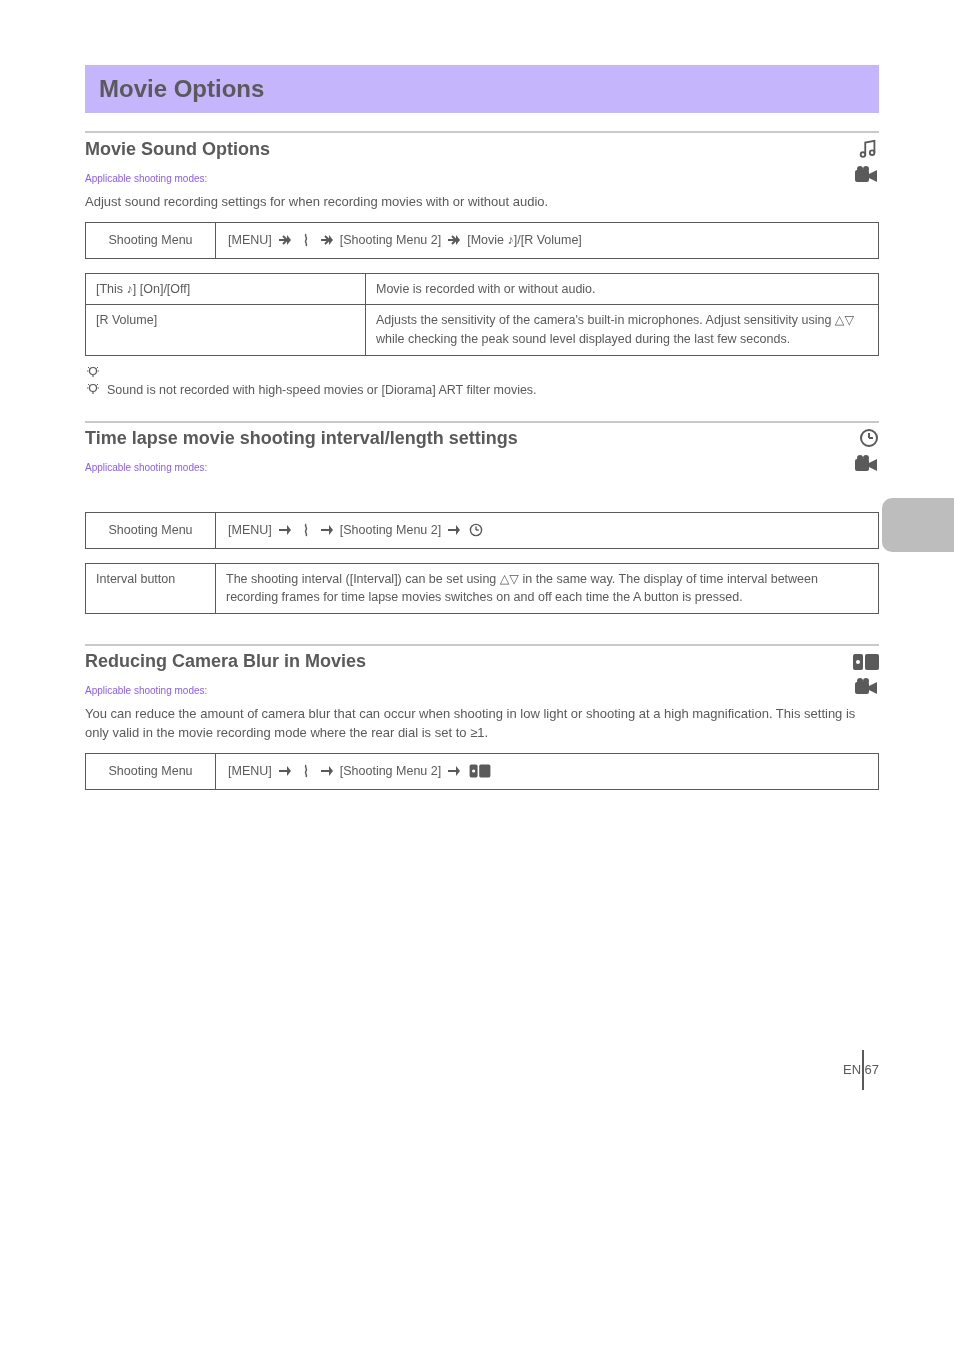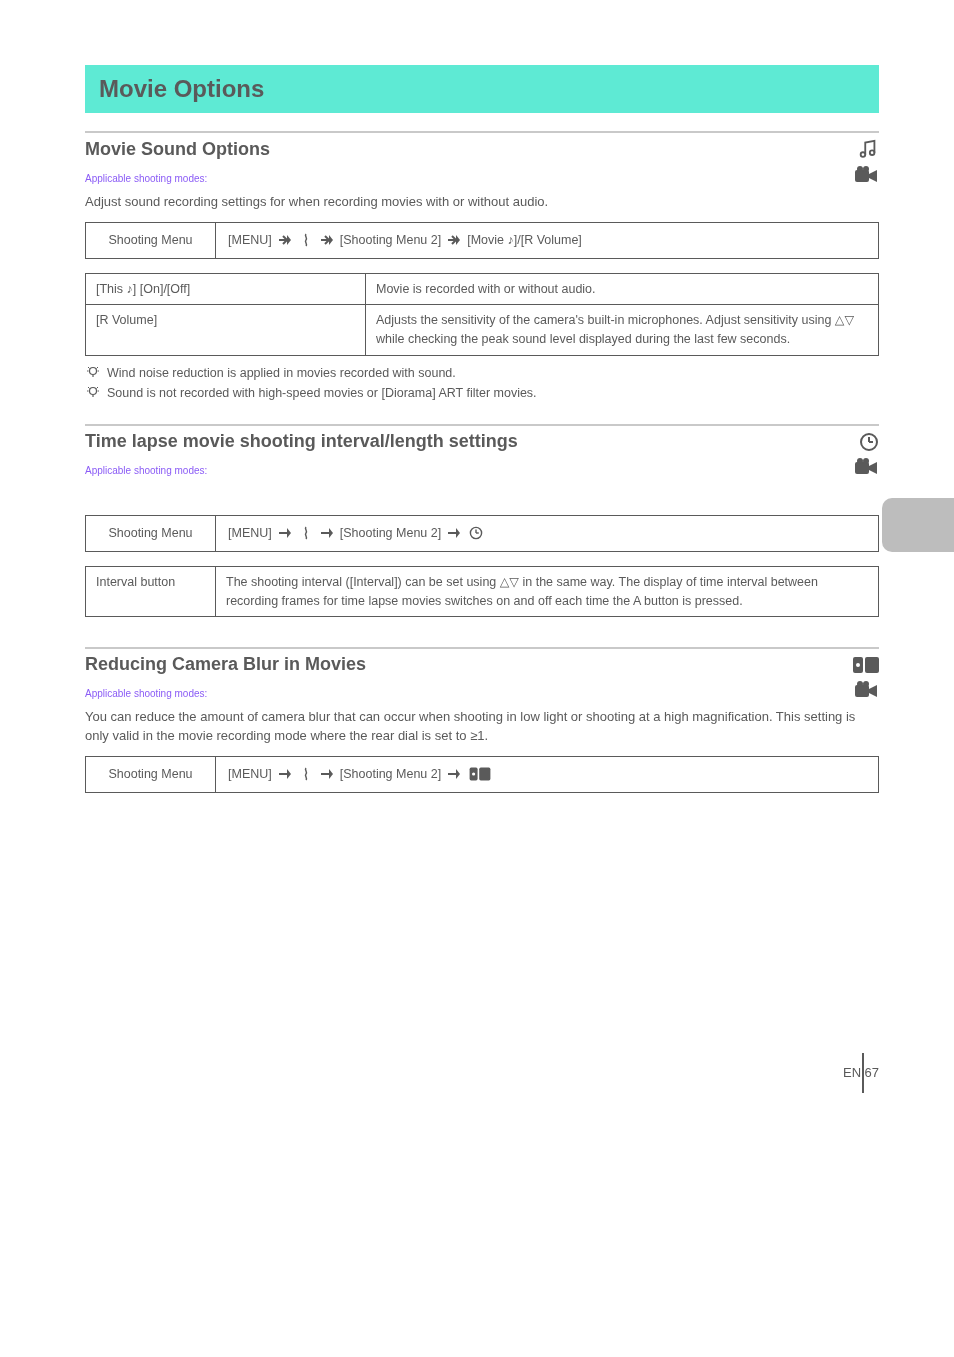--- a/index.html
+++ b/index.html
@@ -9,21 +9,21 @@
     color: #5a5a5a;
     width: 954px;
     margin: 0 auto;
     position: relative;
   }
   .page {
     padding: 65px 75px 40px 85px;
     position: relative;
   }
   .title-bar {
-    background: #5eead4;
+    background: #c4b5fd;
     padding: 10px 14px;
     font-size: 24px;
     font-weight: bold;
     color: #5a5a5a;
     margin-bottom: 18px;
   }
   .subsection {
     position: relative;
     margin-bottom: 10px;
   }
@@ -242,21 +242,20 @@
       <span class="bulb">
           <svg width="14" height="14" viewBox="0 0 14 14">
             <circle cx="7" cy="6" r="3.5" fill="none" stroke="#5a5a5a" stroke-width="1.2"></circle>
             <line x1="7" y1="10" x2="7" y2="12" stroke="#5a5a5a" stroke-width="1.2"></line>
             <line x1="2" y1="2" x2="3.5" y2="3.5" stroke="#5a5a5a" stroke-width="1"></line>
             <line x1="12" y1="2" x2="10.5" y2="3.5" stroke="#5a5a5a" stroke-width="1"></line>
             <line x1="1" y1="6" x2="2.5" y2="6" stroke="#5a5a5a" stroke-width="1"></line>
             <line x1="11.5" y1="6" x2="13" y2="6" stroke="#5a5a5a" stroke-width="1"></line>
           </svg>
         </span>
-      <span>Wind noise reduction is applied in movies recorded with sound.</span>
     </div>
     <div class="tip-row">
       <span class="bulb">
           <svg width="14" height="14" viewBox="0 0 14 14">
             <circle cx="7" cy="6" r="3.5" fill="none" stroke="#5a5a5a" stroke-width="1.2"></circle>
             <line x1="7" y1="10" x2="7" y2="12" stroke="#5a5a5a" stroke-width="1.2"></line>
             <line x1="2" y1="2" x2="3.5" y2="3.5" stroke="#5a5a5a" stroke-width="1"></line>
             <line x1="12" y1="2" x2="10.5" y2="3.5" stroke="#5a5a5a" stroke-width="1"></line>
             <line x1="1" y1="6" x2="2.5" y2="6" stroke="#5a5a5a" stroke-width="1"></line>
             <line x1="11.5" y1="6" x2="13" y2="6" stroke="#5a5a5a" stroke-width="1"></line>

